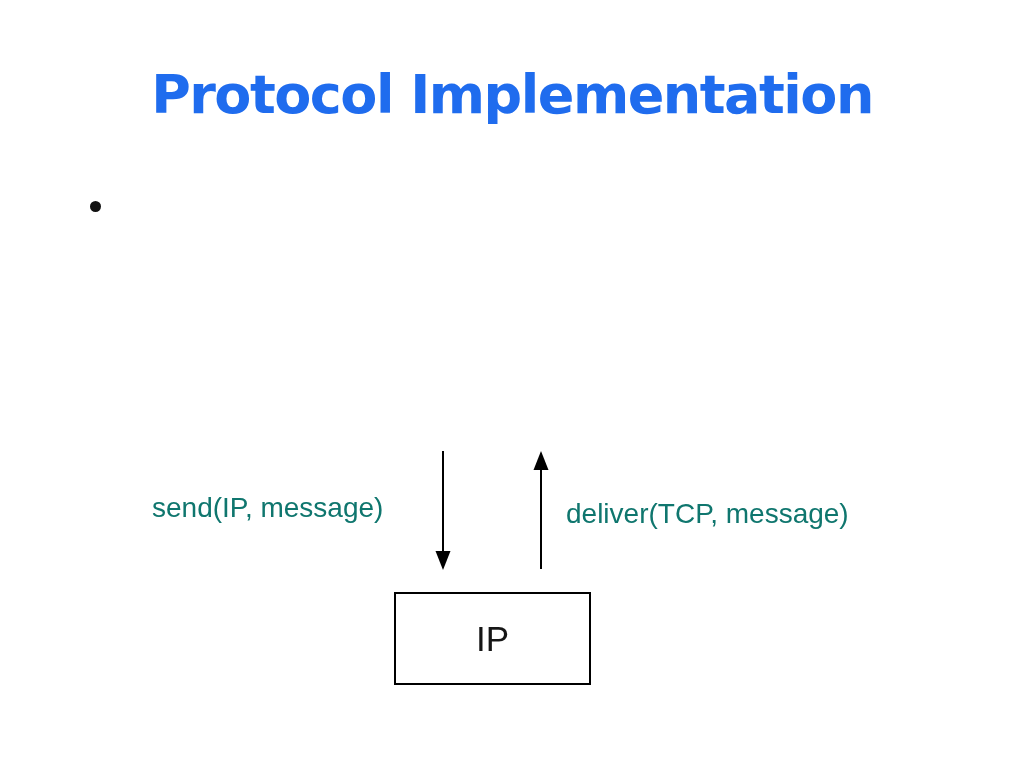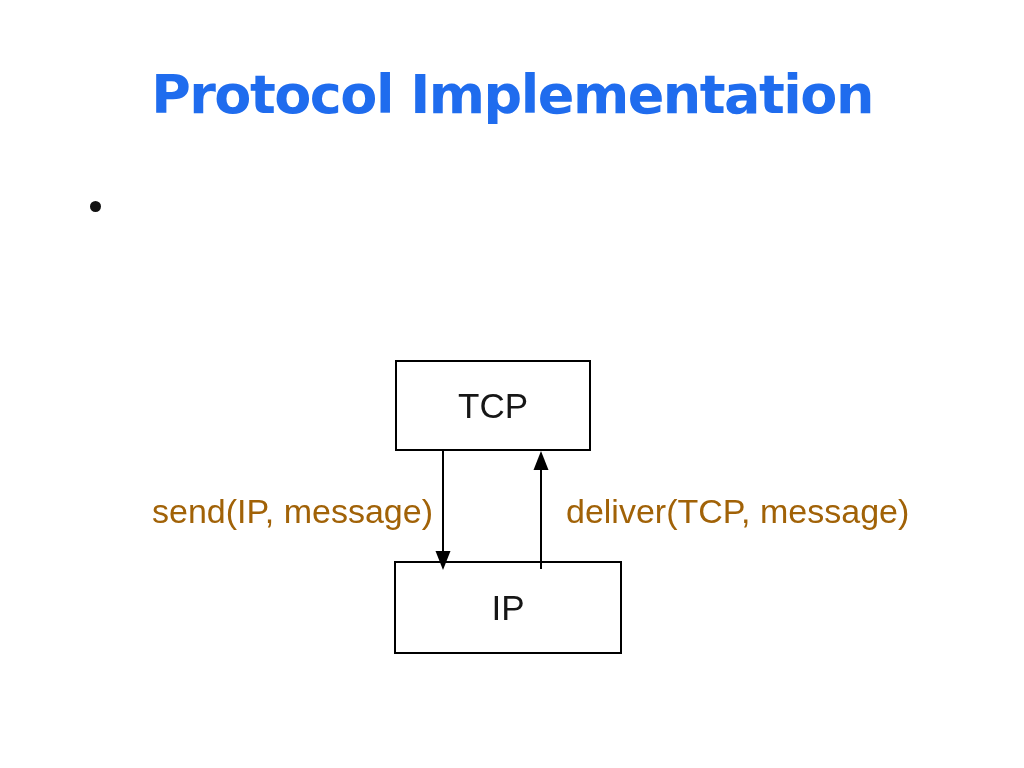--- a/index.html
+++ b/index.html
@@ -55,57 +55,54 @@
     border: 2px solid var(--diagram-line, #000);
     background: var(--background, #fff);
     display: flex;
     align-items: center;
     justify-content: center;
     font-size: 35px;
     color: #161616;
     font-family: "Liberation Sans", sans-serif;
   }
   .tcp-box { left: 395px; top: 360px; width: 196px; height: 91px; }
-  .ip-box  { left: 394px; top: 561px; width: 228px; height: 93px; }
+  .ip-box  { left: 394px; top: 592px; width: 197px; height: 93px; }
 
   
   .arrows {
     position: absolute;
     left: 0; top: 0;
     pointer-events: none;
   }
 
   
   .arrow-label {
     position: absolute;
     top: 492px;
-    font-size: 34px;
-    color: #a16207;
+    font-size: 28px;
+    color: #0f766e;
     white-space: nowrap;
     font-family: "Liberation Sans", sans-serif;
   }
   .send-label    { left: 152px; }
-  .deliver-label { left: 566px; }
+  .deliver-label { left: 566px; margin-top: 6px; }
 </style>
 </head>
 <body>
 
 <div class="slide">
 
   <div class="title">Protocol Implementation</div>
 
   <div class="bullets">
     <div class="bullet-row">
       <span class="bullet-dot"></span>
     </div>
   </div>
 
-  <div class="proto-box tcp-box">
-    <span>TCP</span>
-  </div>
 
   <div class="proto-box ip-box">
     <span>IP</span>
   </div>
 
   <svg class="arrows" width="1024" height="768" viewBox="0 0 1024 768">
 
     <g>
       <line x1="443" y1="451" x2="443" y2="553" stroke="#000" stroke-width="2"></line>
       <polygon points="443,570 435.5,551 450.5,551" fill="#000"></polygon>

